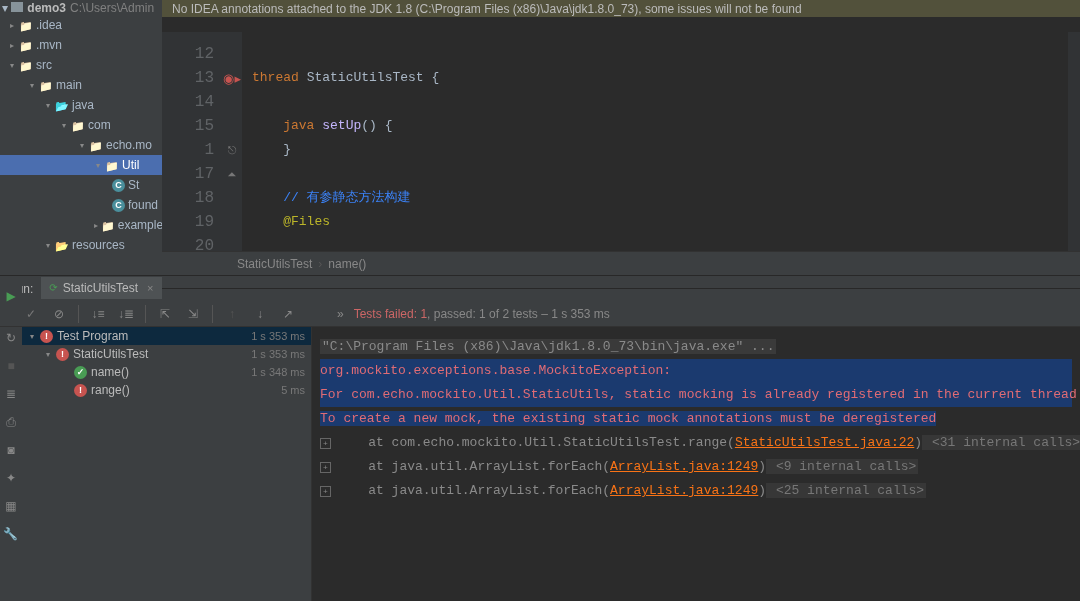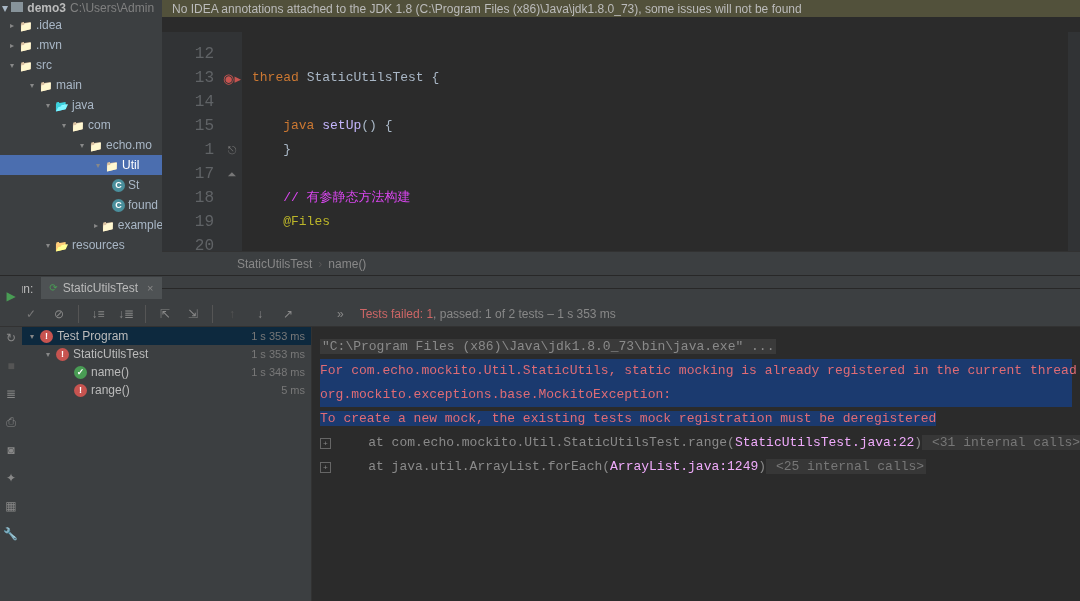--- a/index.html
+++ b/index.html
@@ -121,21 +121,21 @@
     .gutter-icons div { height:24px; display:flex; align-items:center; justify-content:center; font-size:11px;}
     .code {
       flex: 1;
       padding-top: 10px;
       padding-left: 10px;
     }
     .code-line { height: 24px; line-height: 24px; white-space: pre; }
     .kw { color: #cc7832; }
     .fn { color: #c4b5fd; }
     .annot { color: #bbb529; }
-    .comment { color: #d946ef; }
+    .comment { color: #3b82f6; }
     
     .breadcrumb {
       position: absolute;
       bottom: 0;
       left: 0;
       right: 0;
       height: 24px;
       background: #3c3f41;
       border-top: 1px solid #323232;
       display: flex;
@@ -238,21 +238,21 @@
       background: #2b2b2b;
       padding: 8px 8px;
       overflow: hidden;
       position: relative;
     }
     .console-line { line-height: 24px; white-space: pre; }
     .cmd { color: #8a8a8a; background:#3a3a3a; padding:0 2px;}
     .err-highlight { background: #1b3a6f; }
     .err-red { color: #e06c75; }
     .trace { color: #8a8a8a; }
-    .link { color: #f0abfc; cursor:pointer;}
+    .link { color: #f97316; text-decoration: underline; cursor:pointer;}
     .internal { background:#373737; color:#777; padding:0 2px;}
     .expand-box { display:inline-block; width:11px; height:11px; border:1px solid #666; color:#888; font-size:8px; text-align:center; line-height:9px; margin-right:6px;}
     
     .run-strip {
       position:absolute;
       left:0; top:283px;
       width:22px;
       height:26px;
       background:#3c3f41;
       display:flex;
@@ -405,21 +405,21 @@
   <span class="tbtn">↓≣</span>
   <span class="tool-divider"></span>
   <span class="tbtn">⇱</span>
   <span class="tbtn">⇲</span>
   <span class="tool-divider"></span>
   <span class="tbtn" style="color:#555">↑</span>
   <span class="tbtn">↓</span>
   <span class="tbtn">↗</span>
   <span style="width:20px"></span>
   <span style="color:#888">»</span>
-  <span style="margin-left:6px">
+  <span style="">
     <span class="fail-text">Tests failed: 1</span><span class="pass-text">, passed: 1</span><span class="pass-text"> of 2 tests</span><span class="pass-text"> – 1 s 353 ms</span>
   </span>
 </div>
 
 <div class="bottom-split">
   <div class="left-gutter">
     <span class="ico">↻</span>
     <span class="ico" style="color:#555">■</span>
     <span class="ico">≣</span>
     <span class="ico">⎙</span>
@@ -450,21 +450,22 @@
     <div class="tt-row" style="padding-left:52px">
       <span class="status-dot status-fail"></span>
       <span class="tt-name">range()</span>
       <span class="tt-time">5 ms</span>
     </div>
   </div>
 
   <div class="console mono">
     <div class="console-line"><span class="cmd">"C:\Program Files (x86)\Java\jdk1.8.0_73\bin\java.exe" ...</span></div>
     <div class="console-line"></div>
+    <div class="console-line err-highlight"><span class="err-red">org.mockito.exceptions.base.MockitoException:</span></div>
     <div class="console-line err-highlight"><span class="err-red">For com.echo.mockito.Util.StaticUtils, static mocking is already registered in the current thread</span></div>
-    <div class="console-line err-highlight"><span class="err-red">org.mockito.exceptions.base.MockitoException:</span></div>
     <div class="console-line"></div>
-    <div class="console-line"><span class="err-highlight err-red">To create a new mock, the existing tests mock registration must be deregistered</span></div>
+    <div class="console-line"><span class="err-highlight err-red">To create a new mock, the existing static mock annotations must be deregistered</span></div>
     <div class="console-line"></div>
     <div class="console-line trace"><span class="expand-box">+</span><span>    at com.echo.mockito.Util.StaticUtilsTest.range(</span><span class="link">StaticUtilsTest.java:22</span><span>)</span><span class="internal"> &lt;31 internal calls&gt;</span></div>
+    <div class="console-line trace"><span class="expand-box">+</span><span>    at java.util.ArrayList.forEach(</span><span class="link">ArrayList.java:1249</span><span>)</span><span class="internal"> &lt;9 internal calls&gt;</span></div>
     <div class="console-line trace"><span class="expand-box">+</span><span>    at java.util.ArrayList.forEach(</span><span class="link">ArrayList.java:1249</span><span>)</span><span class="internal"> &lt;25 internal calls&gt;</span></div>
   </div>
 </div>
 
 </body></html>

